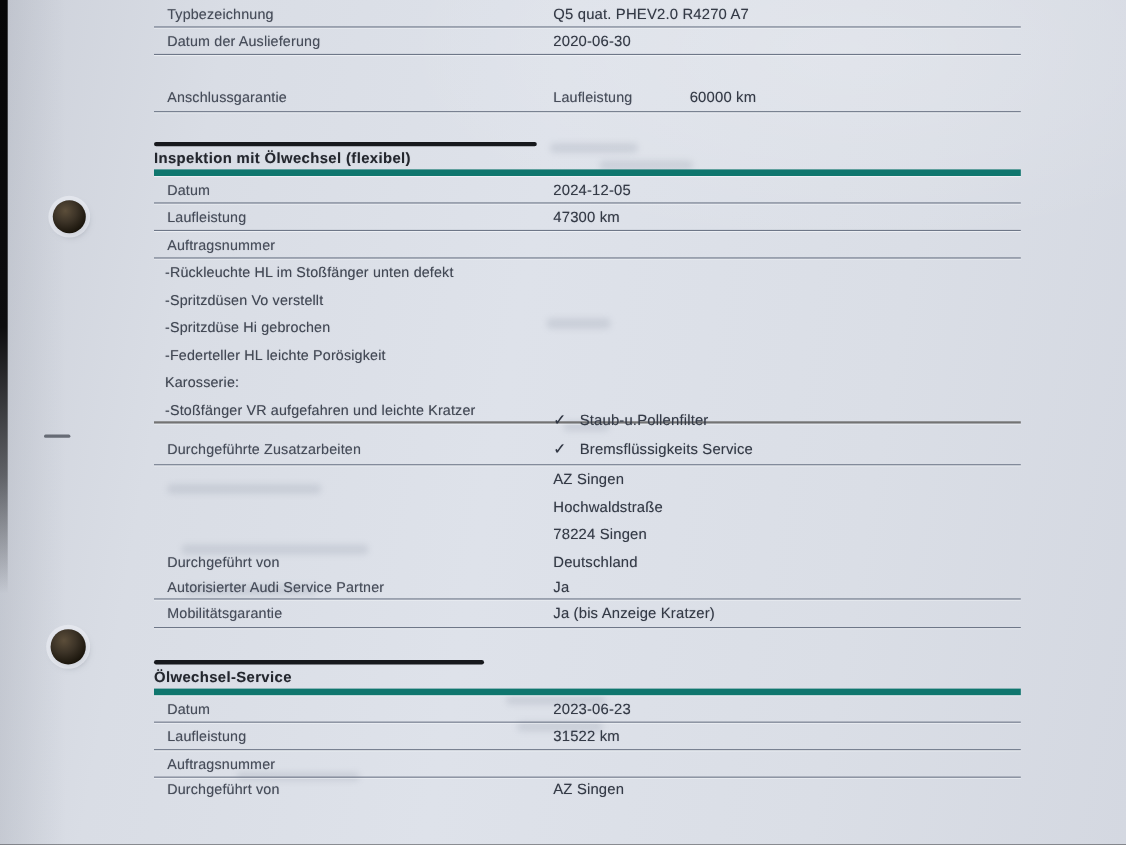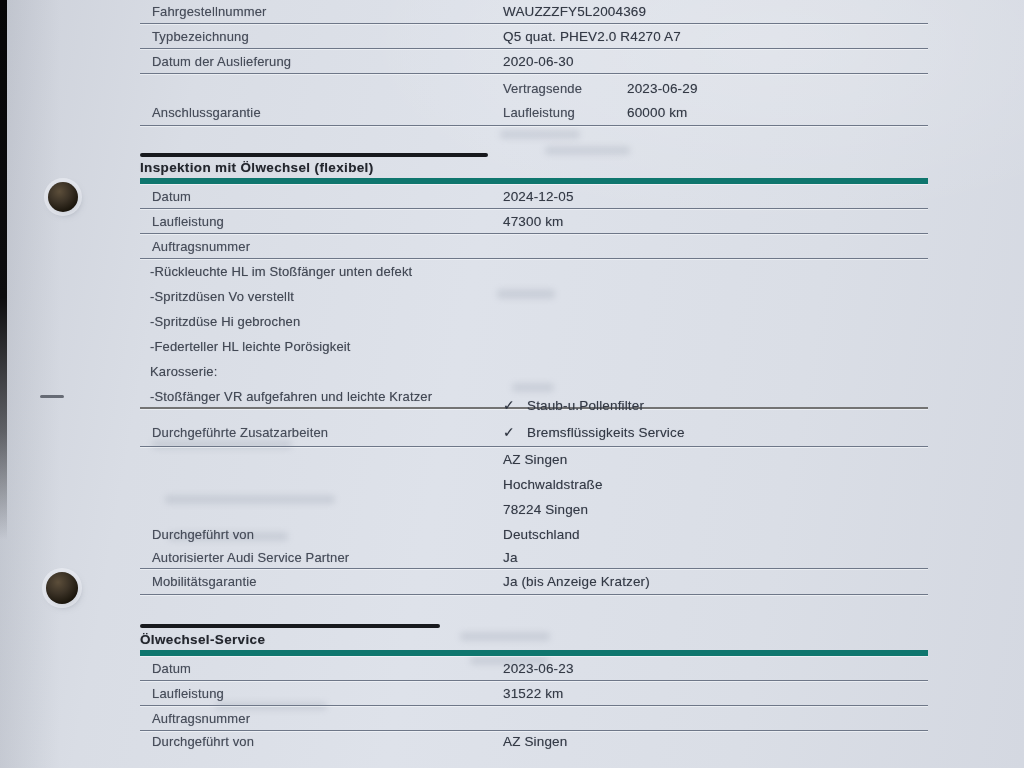--- a/index.html
+++ b/index.html
@@ -92,40 +92,32 @@
   <div class="smudge" style="left:512px;top:383px;width:42px;height:9px;"></div>
   <div class="smudge" style="left:152px;top:440px;width:140px;height:9px;"></div>
   <div class="smudge" style="left:165px;top:495px;width:170px;height:9px;"></div>
   <div class="smudge" style="left:168px;top:532px;width:120px;height:9px;"></div>
   <div class="smudge" style="left:460px;top:632px;width:90px;height:9px;"></div>
   <div class="smudge" style="left:470px;top:656px;width:78px;height:9px;"></div>
   <div class="smudge" style="left:215px;top:702px;width:112px;height:8px;"></div>
 
   <div class="table">
 
-    <div class="row h24">
-      <div class="cell-label">Fahrgestellnummer</div>
-      <div class="cell-value">WAUZZZFY5L2004369</div>
-    </div>
     <div class="row h25">
       <div class="cell-label">Typbezeichnung</div>
       <div class="cell-value">Q5 quat. PHEV2.0 R4270 A7</div>
     </div>
     <div class="row h25">
       <div class="cell-label">Datum der Auslieferung</div>
       <div class="cell-value">2020-06-30</div>
     </div>
 
     <div class="row h52 top">
       <div class="cell-label pt3 lh24">Anschlussgarantie</div>
       <div class="cell-value pt3">
-        <div class="subrow">
-          <span class="sublabel">Vertragsende</span>
-          <span>2023-06-29</span>
-        </div>
         <div class="subrow">
           <span class="sublabel">Laufleistung</span>
           <span>60000 km</span>
         </div>
       </div>
     </div>
 
     <div class="spacer27"></div>
 
     <div class="section-bar bar-w348"></div>

